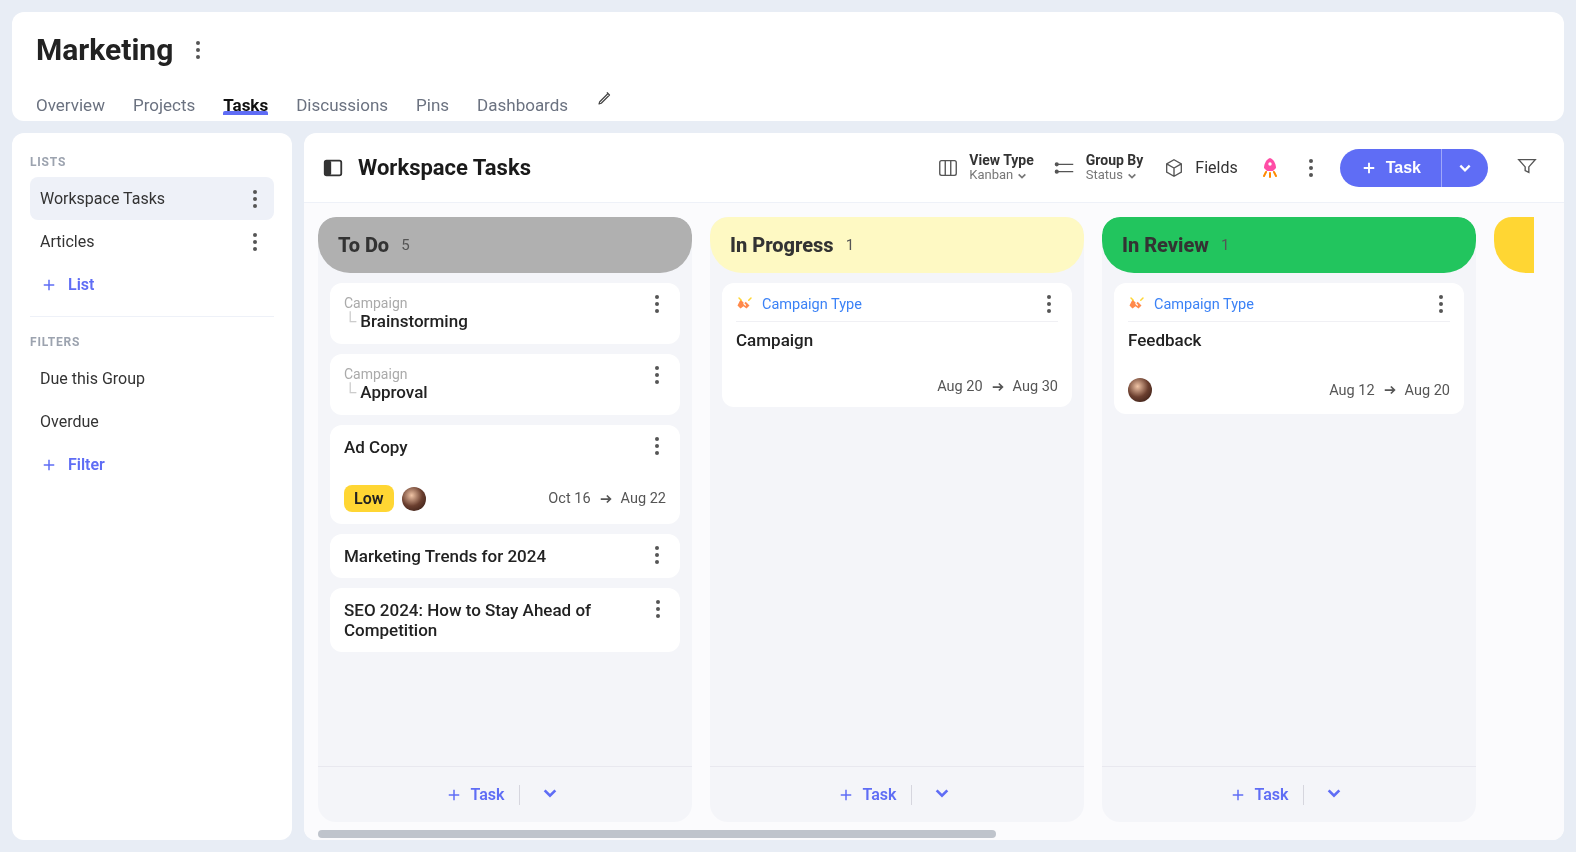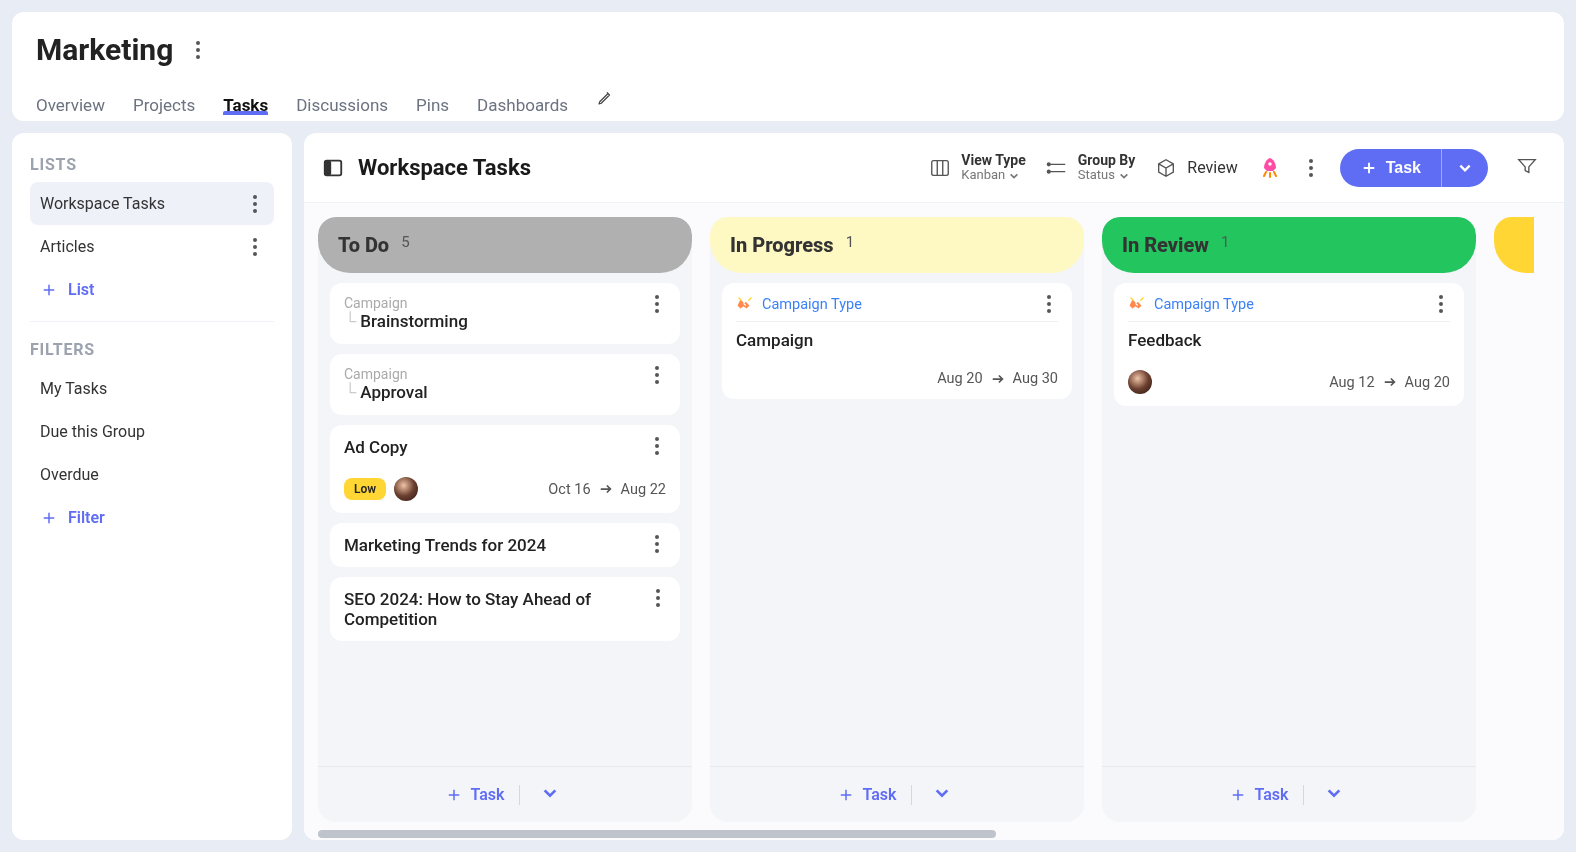--- a/index.html
+++ b/index.html
@@ -87,21 +87,21 @@
   min-height: 0;
 }
 .sidebar {
   width: 280px;
   background: #fff;
   border-radius: 12px;
   padding: 22px 18px;
   overflow-y: auto;
 }
 .sidebar-heading {
-  font-size: 16px;
+  font-size: 12px;
   font-weight: 700;
   letter-spacing: 0.8px;
   color: #9ca3af;
   margin-bottom: 8px;
 }
 .sidebar-item {
   display: flex;
   align-items: center;
   justify-content: space-between;
   font-size: 16px;
@@ -258,20 +258,21 @@
   flex-shrink: 0;
   background: #f4f5f9;
   border-radius: 18px;
   display: flex;
   flex-direction: column;
   overflow: hidden;
 }
 .col-header {
   padding: 16px 20px;
   display: flex;
+  align-items: center;
   gap: 12px;
   border-radius: 18px 18px 32px 32px;
 }
 .col-header.todo { background: #b0b0b0; }
 .col-header.in-progress { background: #fef9c3; }
 .col-header.in-review { background: #22c55e; }
 .col-header.yellow { background: #ffd633; }
 .col-title {
   font-size: 20px;
   font-weight: 800;
@@ -325,32 +326,32 @@
   height: 18px;
 }
 .card-tag-label {
   font-size: 14.5px;
   color: #3b82f6;
 }
 .card-meta-row {
   display: flex;
   align-items: center;
   justify-content: space-between;
-  margin-top: 12px;
+  margin-top: 20px;
 }
 .meta-left {
   display: flex;
   align-items: center;
   gap: 8px;
 }
 .priority-pill {
   background: #ffd633;
   color: #222;
   font-weight: 600;
-  font-size: 12px;
+  font-size: 16px;
   padding: 4px 10px;
   border-radius: 8px;
 }
 .avatar {
   width: 24px;
   height: 24px;
   border-radius: 50%;
   background: radial-gradient(circle at 40% 35%, #f0c4a6 0%, #6b3f2f 50%, #2b1510 100%);
   display: inline-block;
 }
@@ -466,23 +467,20 @@
         </div>
       <div class="sidebar-add">
         <svg class="plus-icon" viewBox="0 0 24 24">
             <path d="M12 5v14M5 12h14"></path>
           </svg>
         <span>List</span>
       </div>
       <div class="sidebar-divider"></div>
       <div class="sidebar-heading">FILTERS</div>
       <div id="sidebar-filters">
-          <div class="sidebar-item">
-            <span>My Tasks</span>
-          </div>
           <div class="sidebar-item">
             <span>Due this Group</span>
           </div>
           <div class="sidebar-item">
             <span>Overdue</span>
           </div>
         </div>
       <div class="sidebar-add">
         <svg class="plus-icon" viewBox="0 0 24 24">
             <path d="M12 5v14M5 12h14"></path>
@@ -533,21 +531,21 @@
                   <path d="M2 4l4 4 4-4"></path>
                 </svg>
             </span>
           </div>
         </div>
 
         <div class="toolbar-opt">
           <svg class="icon-24" viewBox="0 0 24 24">
             <path d="M12 3l8 4.5v9L12 21l-8-4.5v-9L12 3zM4 7.5l8 4.5 8-4.5M12 12v9"></path>
           </svg>
-          <span class="fields-label">Review</span>
+          <span class="fields-label">Fields</span>
         </div>
 
         <svg class="rocket-icon" viewBox="0 0 24 24">
           <path d="M12 2c3 1 6 5 6 10l-3 3H9l-3-3c0-5 3-9 6-10z" fill="#ff4da6"></path>
           <circle cx="12" cy="8" r="1.7" fill="#fff"></circle>
           <path d="M8 16l-2 4m10-4l2 4m-6-3v4" stroke="#ff8a00" stroke-width="2" stroke-linecap="round"></path>
         </svg>
 
         <div class="v-dots">
             <span></span>

